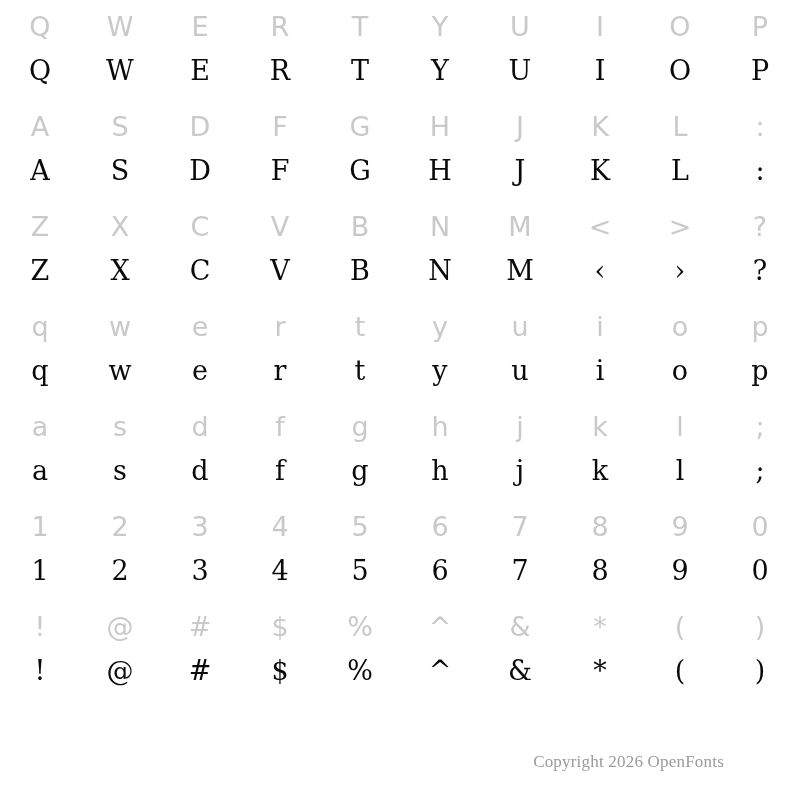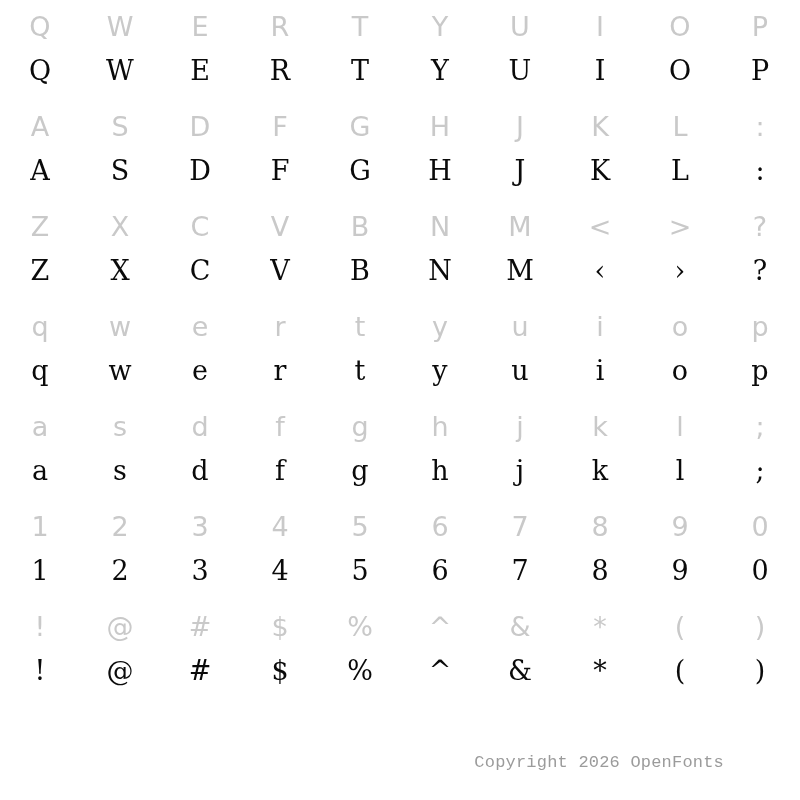--- a/index.html
+++ b/index.html
@@ -57,21 +57,21 @@
     line-height: 42px;
     color: #0a0a0a;
     height: 42px;
     display: block;
     text-align: center;
   }
   .footer {
     position: absolute;
     right: 76px;
     bottom: 28px;
-    font-family: Liberation Mono, monospace;
+    font-family: Liberation Serif, serif;
     font-size: 17px;
     color: #9b9b9b;
     letter-spacing: 0.2px;
     white-space: nowrap;
   }
 </style>
 </head>
 <body>
 
 <div id="page">

